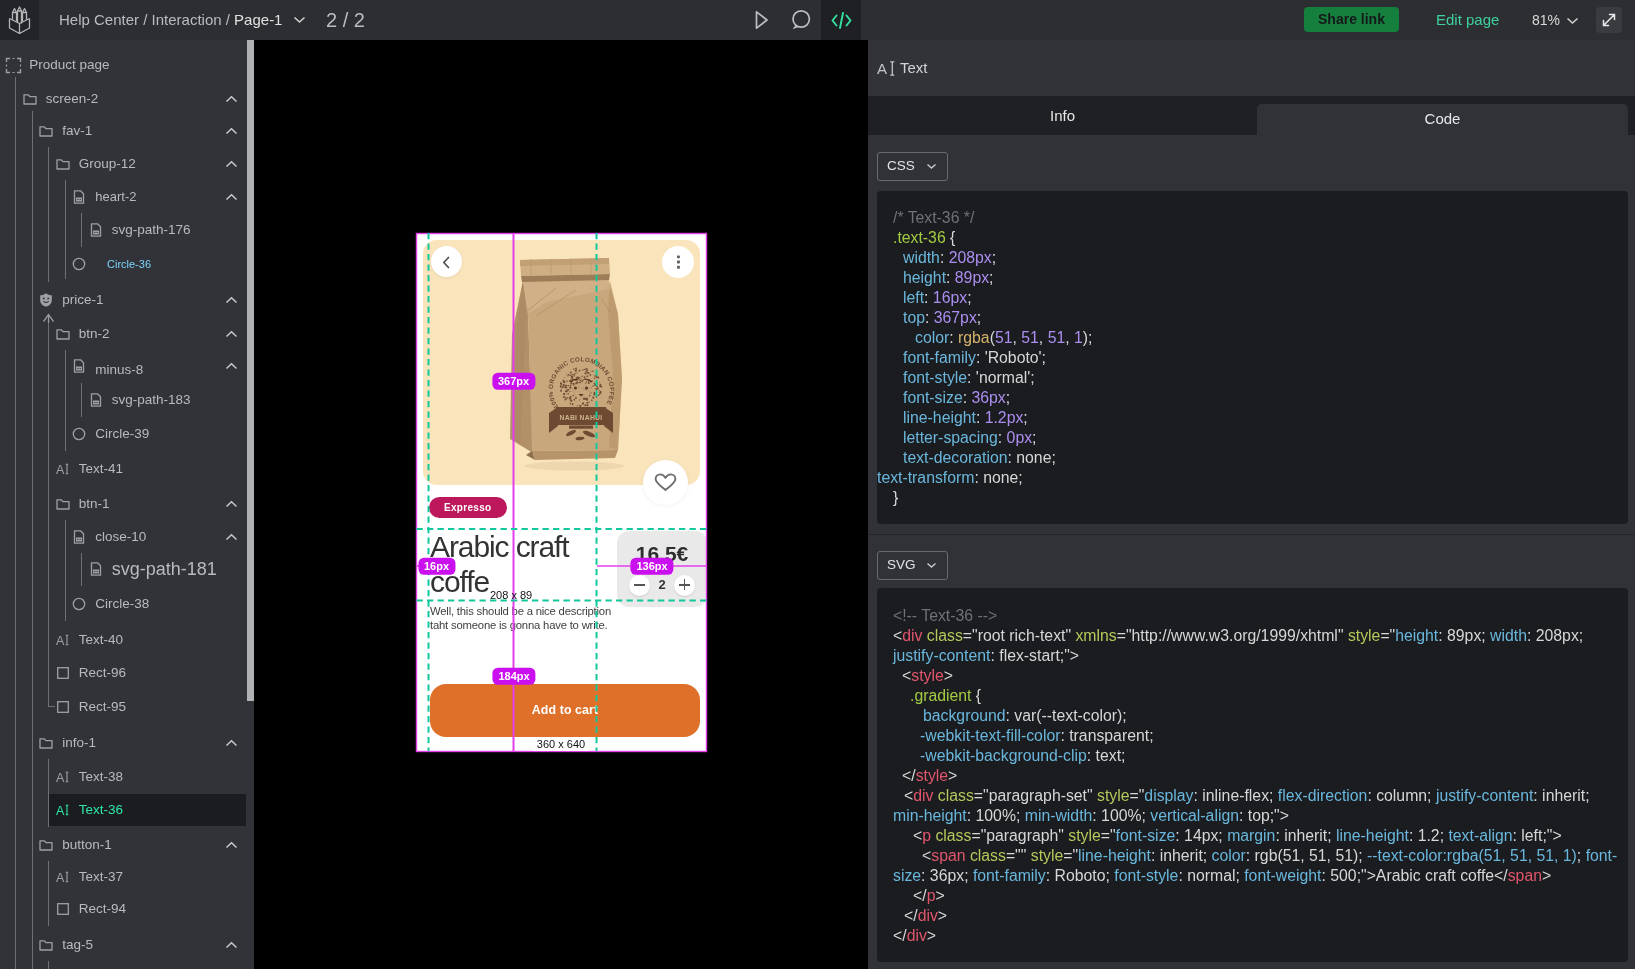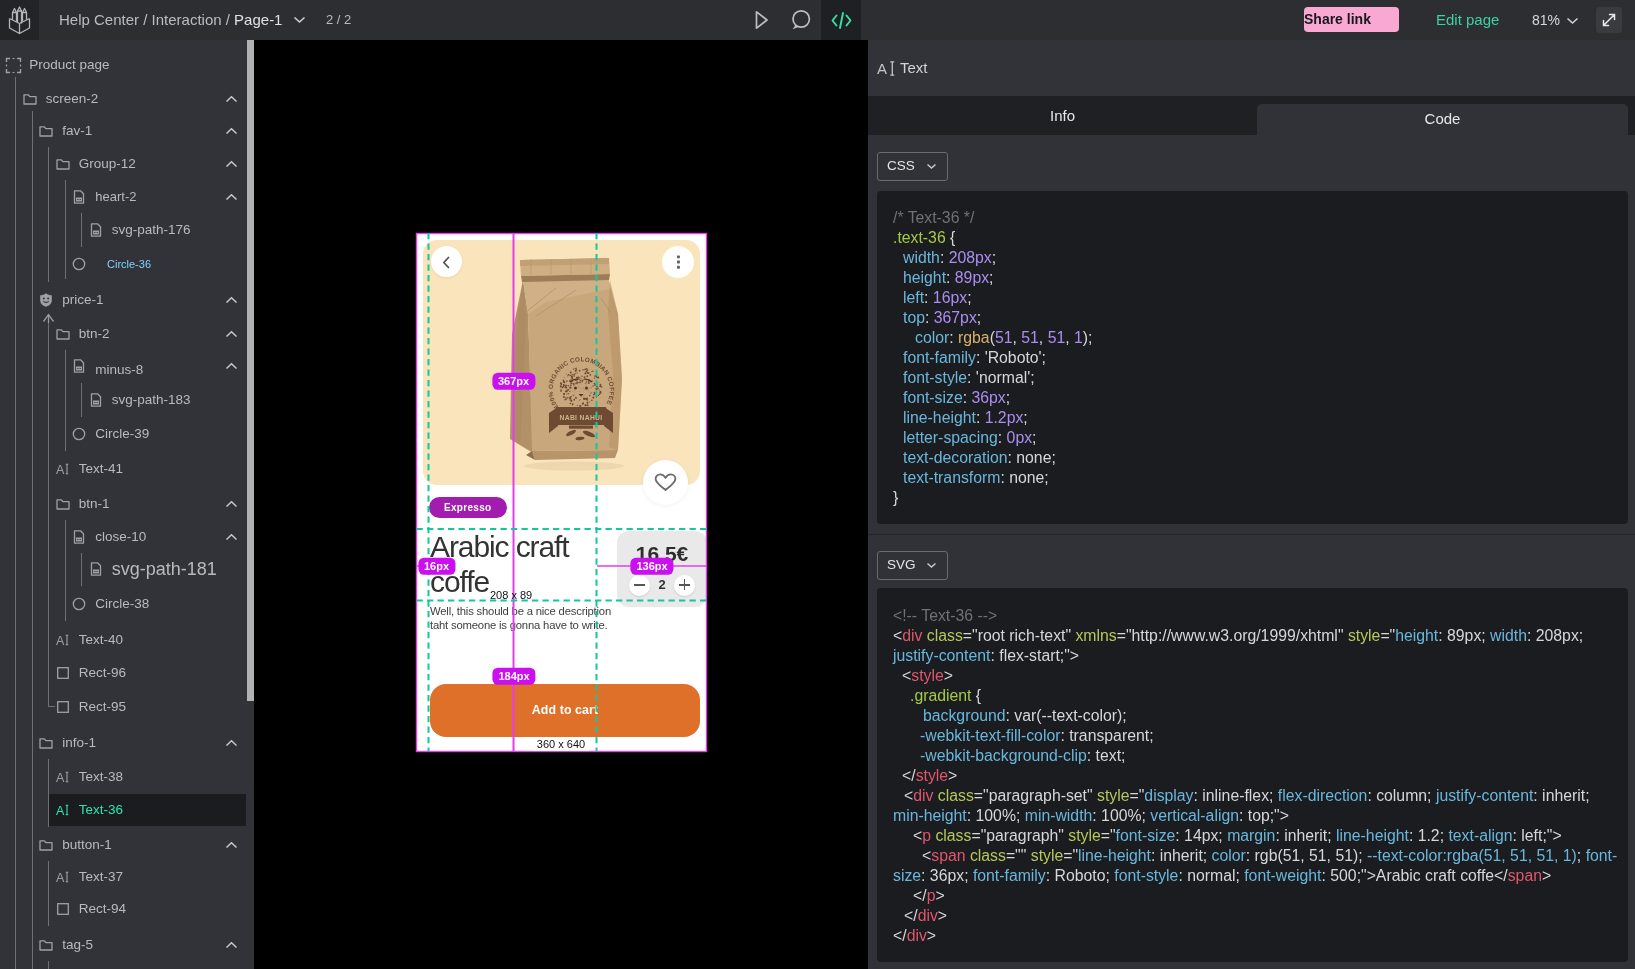--- a/index.html
+++ b/index.html
@@ -13,34 +13,34 @@
         <path d="M3.5 14.5 L13.5 19.5 L23.5 14.5 M3.5 14.5 V24 L13.5 29.5 L23.5 24 V14.5 M13.5 19.5 V29.5"></path>
         <path d="M6.5 15.8 V8.5 L8.5 4.5 L10.5 8.5 V17.5 M6.5 8.5 h4"></path>
         <path d="M11.5 18 V7 L13.5 3 L15.5 7 V19.5 M11.5 7 h4"></path>
         <path d="M16.5 17.5 V8.5 L18.5 4.5 L20.5 8.5 V15.8 M16.5 8.5 h4"></path>
       </svg>
 </div>
 <div class="abs" style="left:59px;top:0;height:40px;line-height:40px;font-size:15px;color:#bbbcbf;white-space:nowrap">Help Center / Interaction / <span style="color:#e0e1e3">Page-1</span></div>
 <svg class="abs" style="left:293px;top:16px" width="13" height="8" viewBox="0 0 13 8" fill="none" stroke="#d0d1d3" stroke-width="1.6">
       <path d="M1.5 1.5 L6.5 6 L11.5 1.5"></path>
     </svg>
-<div class="abs" style="left:326px;top:0;height:55px;line-height:40px;font-size:13px;color:#bbbcbf">2 / 2</div>
+<div class="abs" style="left:326px;top:0;height:55px;line-height:40px;font-size:20px;color:#bbbcbf">2 / 2</div>
 <svg class="abs" style="left:755px;top:10px" width="14" height="20" viewBox="0 0 14 20" fill="none" stroke="#bdbec1" stroke-width="1.7" stroke-linejoin="round">
       <path d="M1.5 1.8 L12 10 L1.5 18.2 Z"></path>
     </svg>
 <svg class="abs" style="left:790px;top:9px" width="22" height="22" viewBox="0 0 22 22">
       <circle cx="11.2" cy="10" r="8.2" fill="none" stroke="#bdbec1" stroke-width="1.7"></circle>
       <path d="M5.4 16.2 L2.6 20.2 L8.4 18.1 Z" fill="#bdbec1"></path>
     </svg>
 <div class="abs" style="left:821px;top:0;width:40px;height:40px;background:#1f2023">
       <svg class="abs" style="left:10px;top:12px" width="21" height="17" viewBox="0 0 21 17" fill="none" stroke="#35e2a2" stroke-width="1.9" stroke-linecap="round" stroke-linejoin="round">
         <path d="M5.5 3.5 L1.5 8.5 L5.5 13.5 M15.5 3.5 L19.5 8.5 L15.5 13.5 M12 1 L9 16"></path>
       </svg>
     </div>
-<div class="abs" style="left:1304px;top:7px;width:95px;height:25px;background:#f9a8d4;border-radius:4px;color:#17181b;font-size:14px;font-weight:700;line-height:25px">Share link</div>
+<div class="abs" style="left:1304px;top:7px;width:95px;height:25px;background:#15803d;border-radius:4px;color:#17181b;font-size:14px;font-weight:700;text-align:center;line-height:25px">Share link</div>
 <div class="abs" style="left:1436px;top:0;height:40px;line-height:40px;font-size:15px;color:#3ed19e">Edit page</div>
 <div class="abs" style="left:1532px;top:0;height:40px;line-height:40px;font-size:14px;color:#d7d8da">81%</div>
 <svg class="abs" style="left:1566px;top:17px" width="13" height="8" viewBox="0 0 13 8" fill="none" stroke="#d0d1d3" stroke-width="1.6">
       <path d="M1.5 1.5 L6.5 6 L11.5 1.5"></path>
     </svg>
 <div class="abs" style="left:1596px;top:7px;width:26px;height:26px;background:#3a3b3f;border-radius:4px">
       <svg class="abs" style="left:5px;top:5px" width="16" height="16" viewBox="0 0 16 16" fill="none" stroke="#e8e9eb" stroke-width="1.5" stroke-linecap="round">
         <path d="M2.5 13.5 L13.5 2.5 M8.5 2.5 h5 v5 M7.5 13.5 h-5 v-5"></path>
       </svg>
     </div>
@@ -554,21 +554,21 @@
 <div class="abs" style="left:246px;top:12.5px;width:32px;height:32px;background:#fff;border-radius:50%"></div>
 <svg class="abs" style="left:259.5px;top:21.5px" width="5" height="14" viewBox="0 0 5 14" fill="#606060">
       <rect x="1" y="0.4" width="2.9" height="2.9" rx="0.7"></rect>
       <rect x="1" y="5.6" width="2.9" height="2.9" rx="0.7"></rect>
       <rect x="1" y="10.8" width="2.9" height="2.9" rx="0.7"></rect>
     </svg>
 <div class="abs" style="left:226.5px;top:226.5px;width:45px;height:45px;background:#fff;border-radius:50%;box-shadow:0 1px 4px rgba(0,0,0,0.06)"></div>
 <svg class="abs" style="left:238px;top:240px" width="23" height="19" viewBox="0 0 23 19" fill="none" stroke="#6e6e6e" stroke-width="1.9">
       <path d="M11.5 17 C6 12.5 1.6 9.4 1.6 5.9 C1.6 3.2 3.7 1.4 6.1 1.4 C8.2 1.4 10.2 2.6 11.5 4.9 C12.8 2.6 14.8 1.4 16.9 1.4 C19.3 1.4 21.4 3.2 21.4 5.9 C21.4 9.4 17 12.5 11.5 17 Z" stroke-linejoin="round"></path>
     </svg>
-<div class="abs" style="left:12.5px;top:263.5px;width:78.5px;height:21px;background:#a21caf;border-radius:10.5px;color:#fff;font-size:10px;font-weight:700;text-align:center;line-height:21px;letter-spacing:0.3px">Expresso</div>
+<div class="abs" style="left:12.5px;top:263.5px;width:78.5px;height:21px;background:#be185d;border-radius:10.5px;color:#fff;font-size:10px;font-weight:700;text-align:center;line-height:21px;letter-spacing:0.3px">Expresso</div>
 <div class="abs" style="left:14px;top:295.5px;width:180px;font-size:30px;line-height:35px;font-weight:400;color:#333;letter-spacing:-1.1px">Arabic craft coffe</div>
 <div class="abs" style="left:14px;top:372px;width:190px;font-size:11.3px;line-height:13.6px;color:#404040;letter-spacing:-0.2px">Well, this should be a nice description taht someone is gonna have to write.</div>
 <div class="abs" style="left:201px;top:298px;width:90px;height:76px;background:#e9e9ea;border-radius:12px"></div>
 <div class="abs" style="left:201px;top:309px;width:90px;text-align:center;font-size:21px;font-weight:700;color:#2e2e2e">16.5€</div>
 <div class="abs" style="left:213px;top:341.5px;width:21px;height:21px;background:#fff;border-radius:50%;box-shadow:0 1px 2px rgba(0,0,0,0.12)"></div>
 <div class="abs" style="left:218px;top:351px;width:11px;height:1.8px;background:#555"></div>
 <div class="abs" style="left:241px;top:344px;width:10px;text-align:center;font-size:13px;font-weight:700;color:#333">2</div>
 <div class="abs" style="left:258px;top:341.5px;width:21px;height:21px;background:#fff;border-radius:50%;box-shadow:0 1px 2px rgba(0,0,0,0.12)"></div>
 <div class="abs" style="left:263px;top:351px;width:11px;height:1.8px;background:#555"></div>
 <div class="abs" style="left:267.6px;top:346.4px;width:1.8px;height:11px;background:#555"></div>
@@ -613,21 +613,21 @@
 <div class="codeline" style="margin-left:26px"><span class="cp">height</span>: <span class="cv">89px</span>;</div>
 <div class="codeline" style="margin-left:26px"><span class="cp">left</span>: <span class="cv">16px</span>;</div>
 <div class="codeline" style="margin-left:26px"><span class="cp">top</span>: <span class="cv">367px</span>;</div>
 <div class="codeline" style="margin-left:38px"><span class="cp">color</span>: <span class="cf">rgba</span>(<span class="cv">51</span>, <span class="cv">51</span>, <span class="cv">51</span>, <span class="cv">1</span>);</div>
 <div class="codeline" style="margin-left:26px"><span class="cp">font-family</span>: 'Roboto';</div>
 <div class="codeline" style="margin-left:26px"><span class="cp">font-style</span>: 'normal';</div>
 <div class="codeline" style="margin-left:26px"><span class="cp">font-size</span>: <span class="cv">36px</span>;</div>
 <div class="codeline" style="margin-left:26px"><span class="cp">line-height</span>: <span class="cv">1.2px</span>;</div>
 <div class="codeline" style="margin-left:26px"><span class="cp">letter-spacing</span>: <span class="cv">0px</span>;</div>
 <div class="codeline" style="margin-left:26px"><span class="cp">text-decoration</span>: none;</div>
-<div class="codeline" style="margin-left:26px"><span class="cp">text-transform</span>: none;</div>
+<div class="codeline" style=""><span class="cp">text-transform</span>: none;</div>
 <div class="codeline" style="margin-left:16px">}</div>
 </div>
     </div>
 <div class="abs" style="left:0;top:494px;width:767px;height:1px;background:rgba(0,0,0,0.25)"></div>
 <div class="abs" style="left:9px;top:511px;width:71px;height:29px;border:1px solid #696b6f;border-radius:3px"></div>
 <div class="abs" style="left:19px;top:515px;height:20px;line-height:20px;font-size:13.5px;color:#e3e4e6">SVG</div>
 <svg class="abs" style="left:58px;top:522px" width="11" height="7" viewBox="0 0 11 7" fill="none" stroke="#c9cacd" stroke-width="1.4">
       <path d="M1.5 1.5 L5.5 5 L9.5 1.5"></path>
     </svg>
 <div class="abs" style="left:9px;top:548px;width:751px;height:374px;background:#1b1c1f;border-radius:4px;overflow:hidden;font-size:15.8px;letter-spacing:0px">

